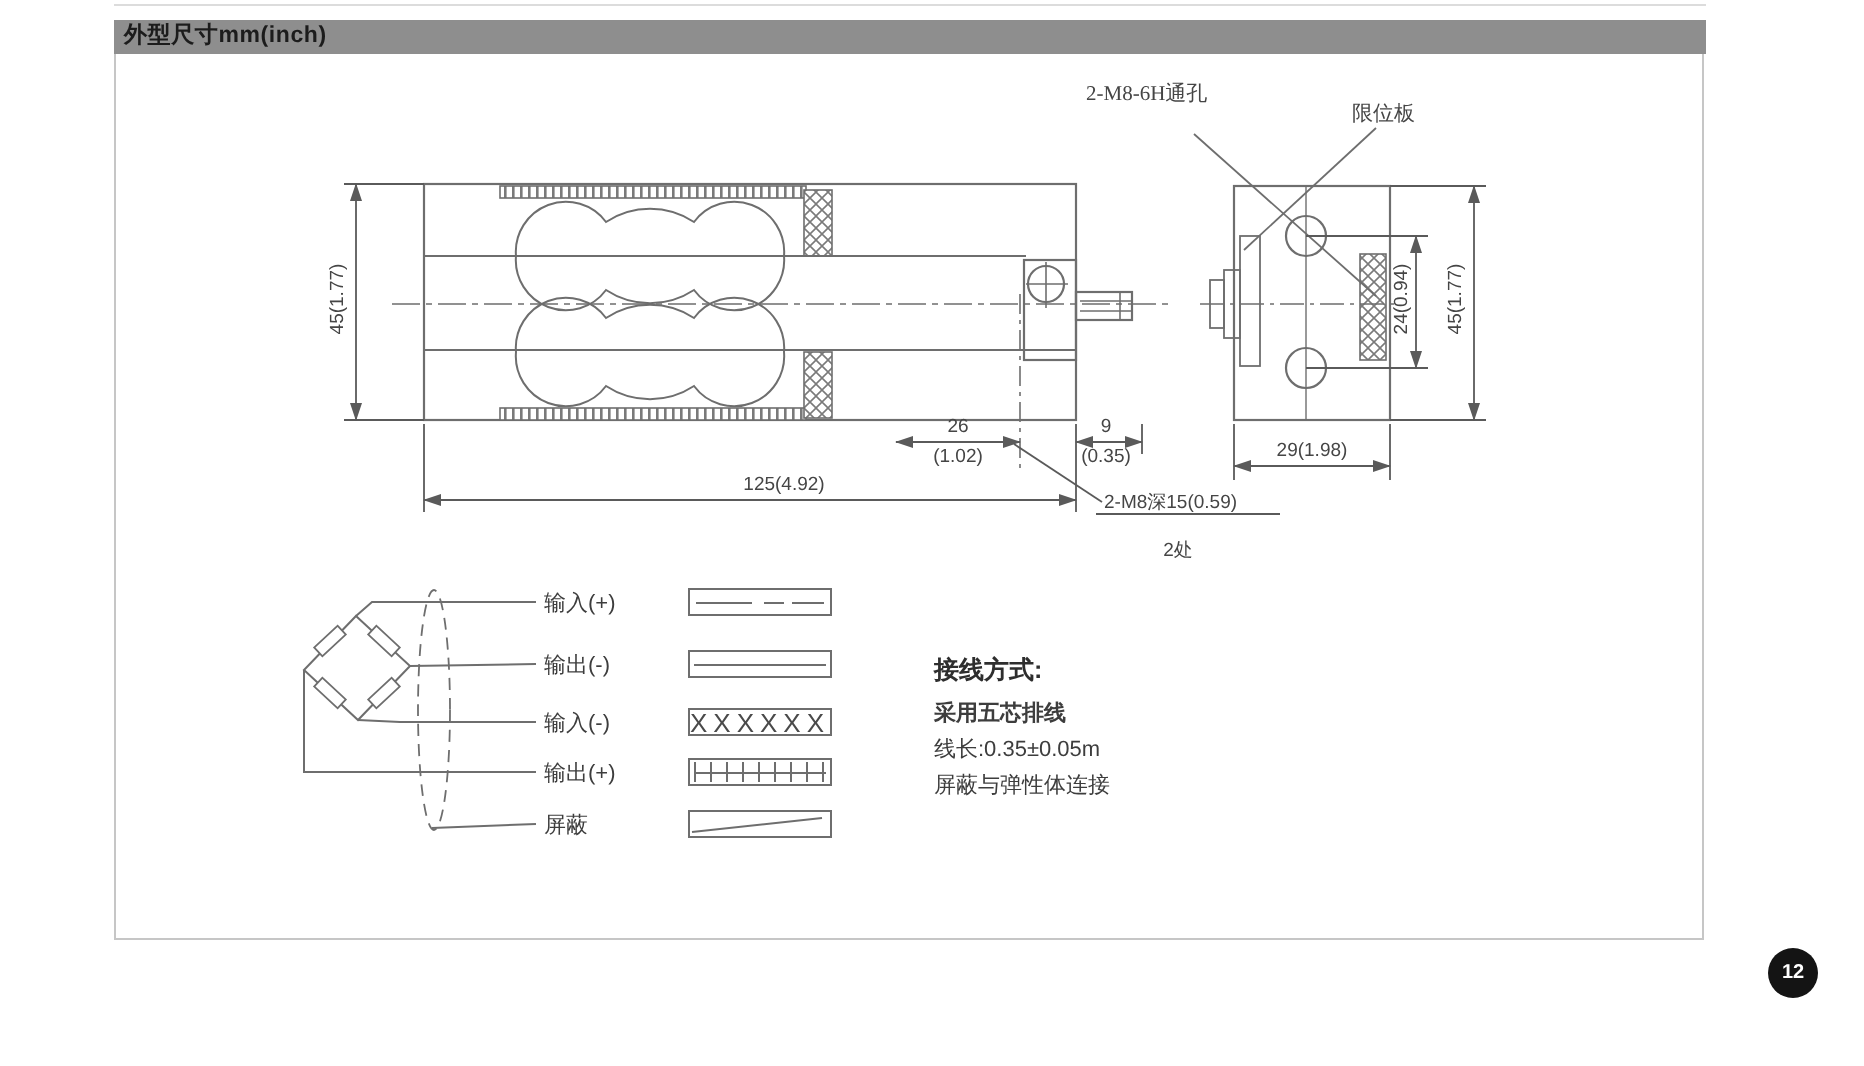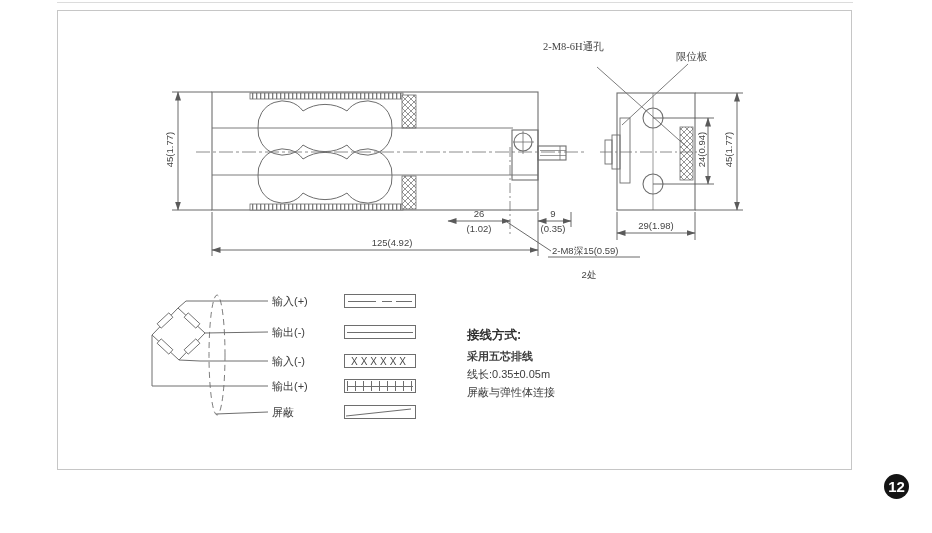--- a/index.html
+++ b/index.html
@@ -19,35 +19,38 @@
   .vtext{position:absolute;color:#454545;font-size:9.5px;text-align:center;white-space:nowrap;
          transform:rotate(-90deg);transform-origin:center;}
   .wlabel{position:absolute;left:272px;color:#3d3d3d;font-size:11px;white-space:nowrap;}
   .wbox{position:absolute;left:344px;width:72px;height:14px;border:1px solid #6e6e6e;
         background:#fff;box-sizing:border-box;}
   .wline{position:absolute;left:2px;right:2px;top:6px;height:1px;background:#6e6e6e;}
   .wdashdot{position:absolute;left:3px;right:3px;top:6px;height:1px;
         background:repeating-linear-gradient(90deg,#6e6e6e 0 28px,transparent 28px 34px,#6e6e6e 34px 44px,transparent 44px 48px);}
   .wbars{position:absolute;left:2px;right:2px;top:1px;bottom:1px;
         background:repeating-linear-gradient(90deg,#6e6e6e 0 1px,transparent 1px 8px);}
-  .wx{position:absolute;left:0;right:0;top:1px;color:#4a4a4a;font-size:10px;letter-spacing:3px;
-      text-align:center;line-height:11px;}
+  .wx{position:absolute;left:0;right:0;top:1px;color:#4a4a4a;font-size:13px;letter-spacing:3px;
+      text-align:left;line-height:11px;}
   .notetitle{position:absolute;left:467px;top:327px;color:#2e2e2e;font-size:12.5px;font-weight:bold;}
   .noteline{position:absolute;left:467px;color:#3d3d3d;font-size:11px;}
   .badge{position:absolute;left:884px;top:474px;width:25px;height:25px;border-radius:50%;
-         background:#141414;color:#fff;font-size:15px;font-weight:bold;text-align:center;
+         background:#141414;color:#fff;font-size:10px;font-weight:bold;text-align:center;
          line-height:25px;}
 </style>
 </head>
 <body>
 
 <div class="page">
 
   <div class="topline"></div>
   <div class="panel"></div>
+  <div class="hdrbar">
+    <span>外型尺寸mm(inch)</span>
+  </div>
 
   <svg class="draw" width="932" height="533" viewBox="0 0 932 533">
     <defs>
       <marker id="arrow" orient="auto-start-reverse" markerWidth="10" markerHeight="8" refX="8.5" refY="3" markerUnits="userSpaceOnUse">
         <path d="M0,0 L9,3 L0,6 Z" fill="#5a5a5a"></path>
       </marker>
       <pattern id="teeth" width="4" height="7" patternUnits="userSpaceOnUse">
         <rect width="4" height="7" fill="#ffffff"></rect>
         <rect x="0" y="0" width="1.3" height="7" fill="#7a7a7a"></rect>
       </pattern>

